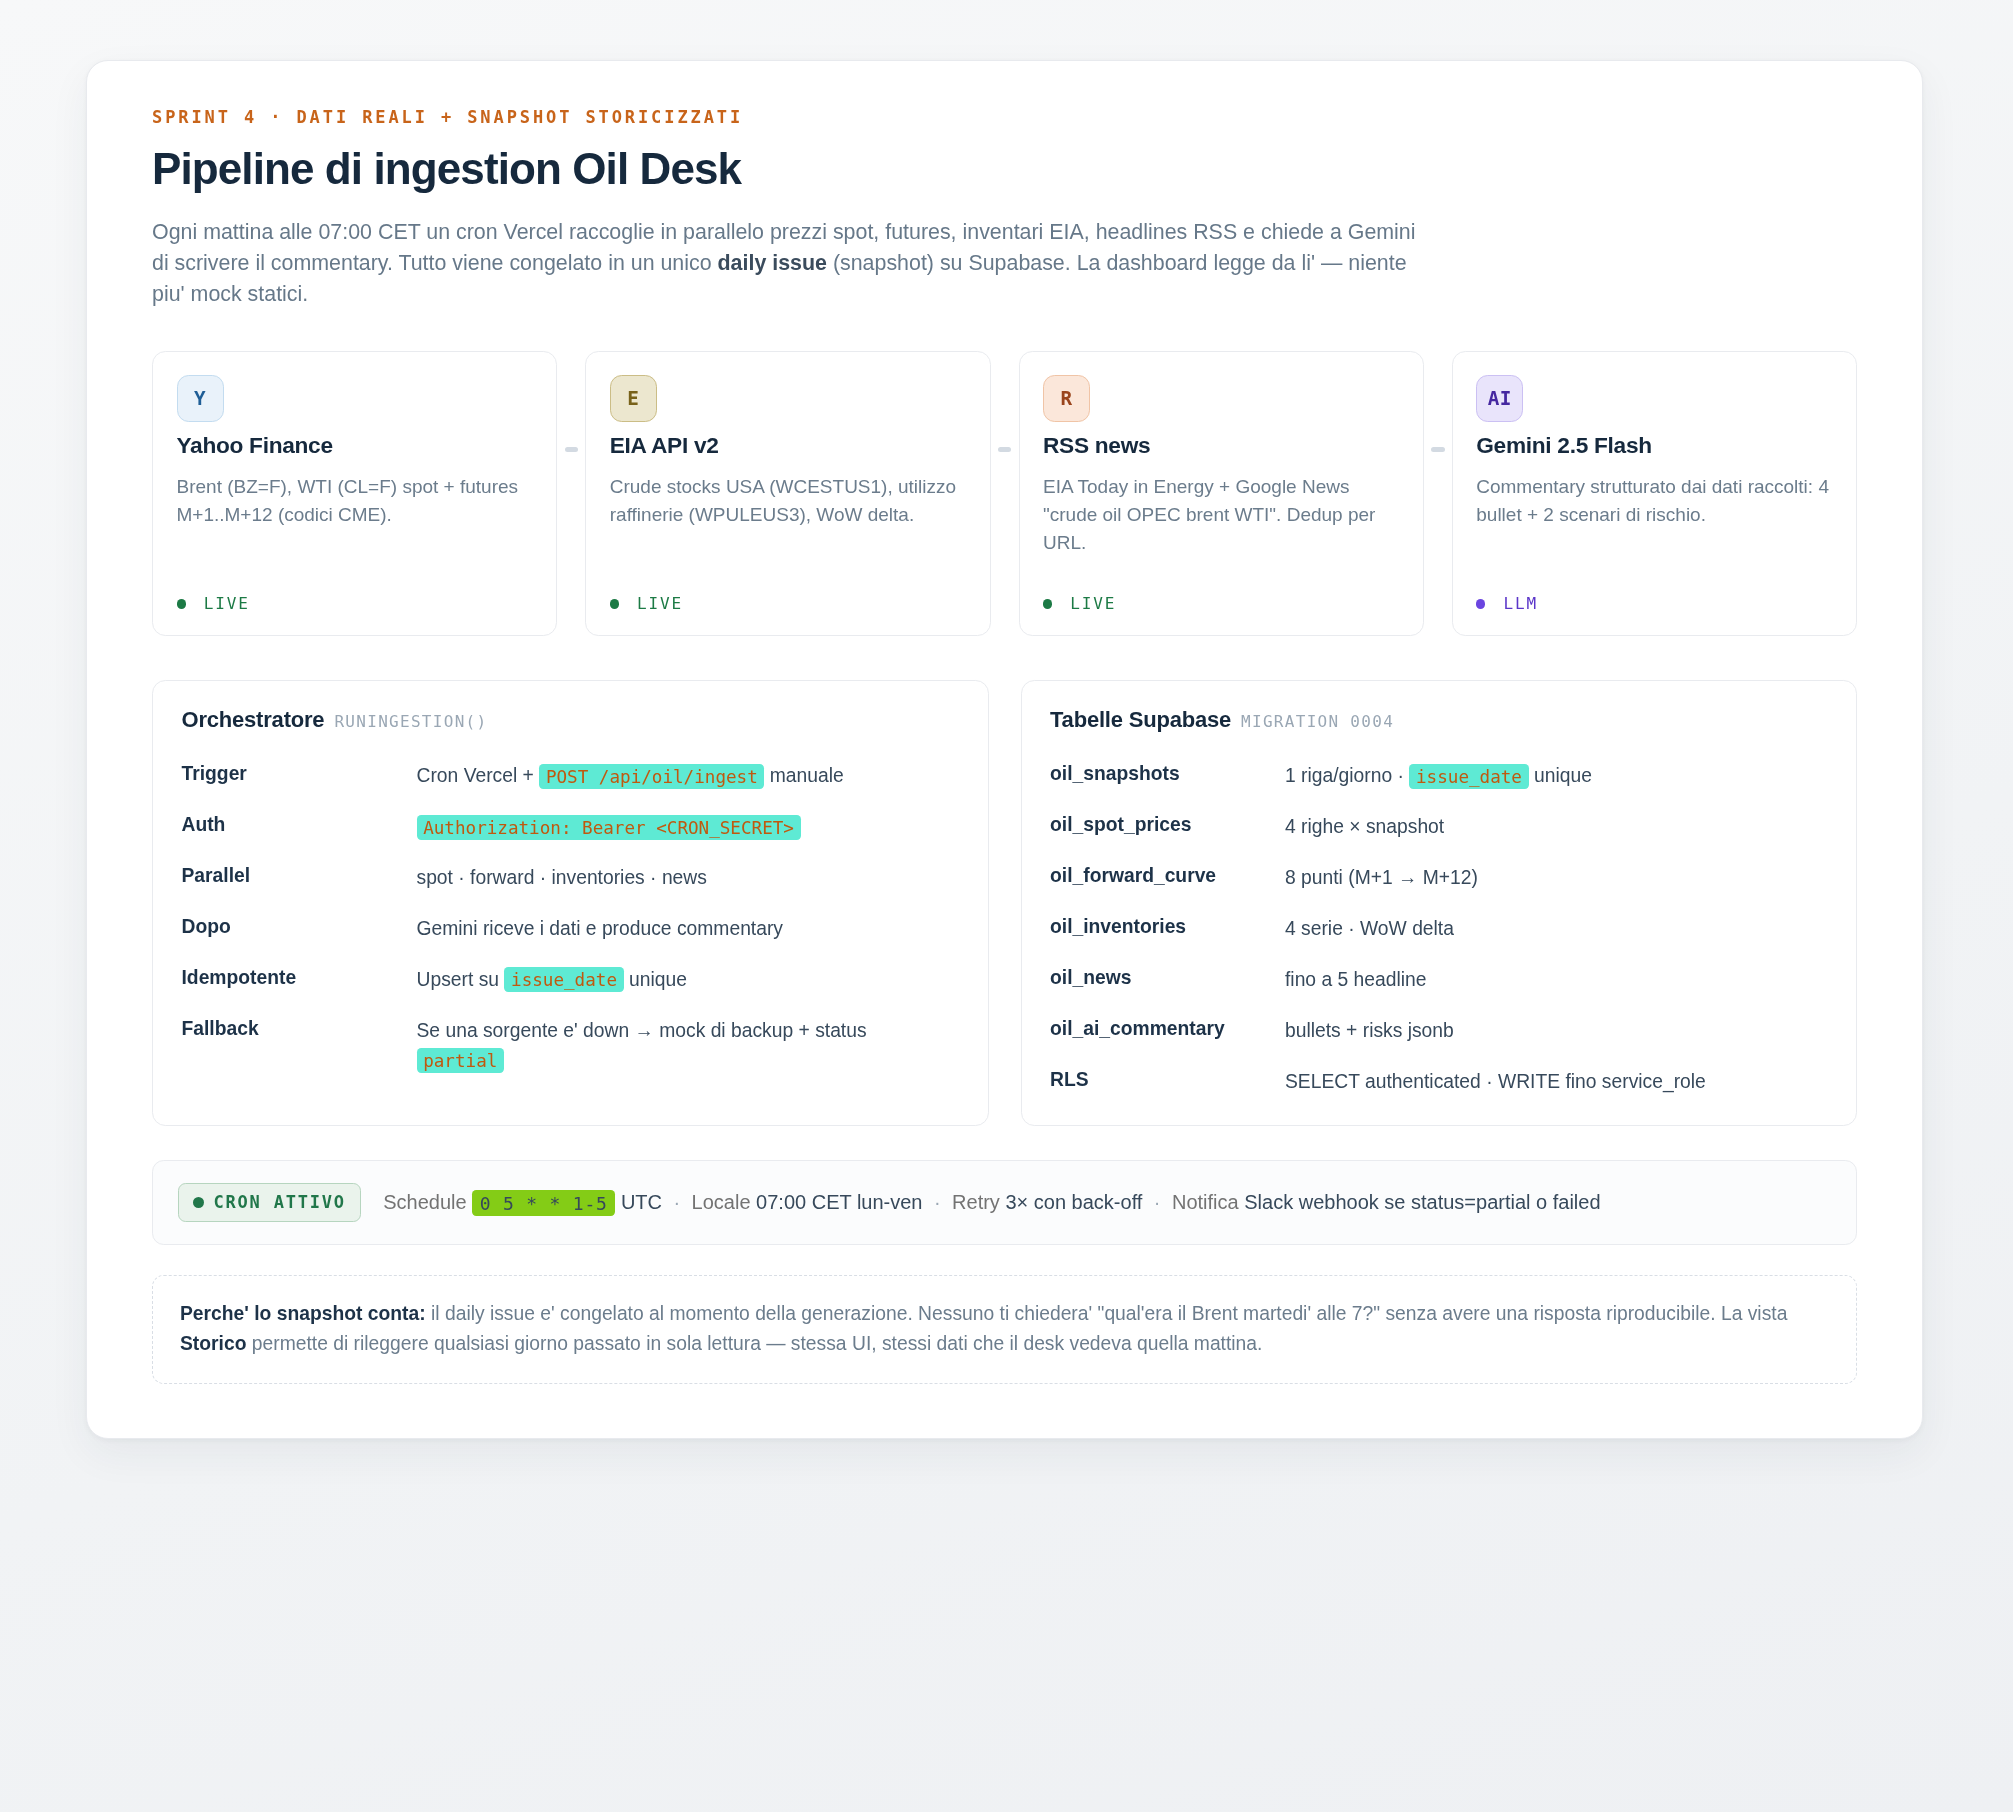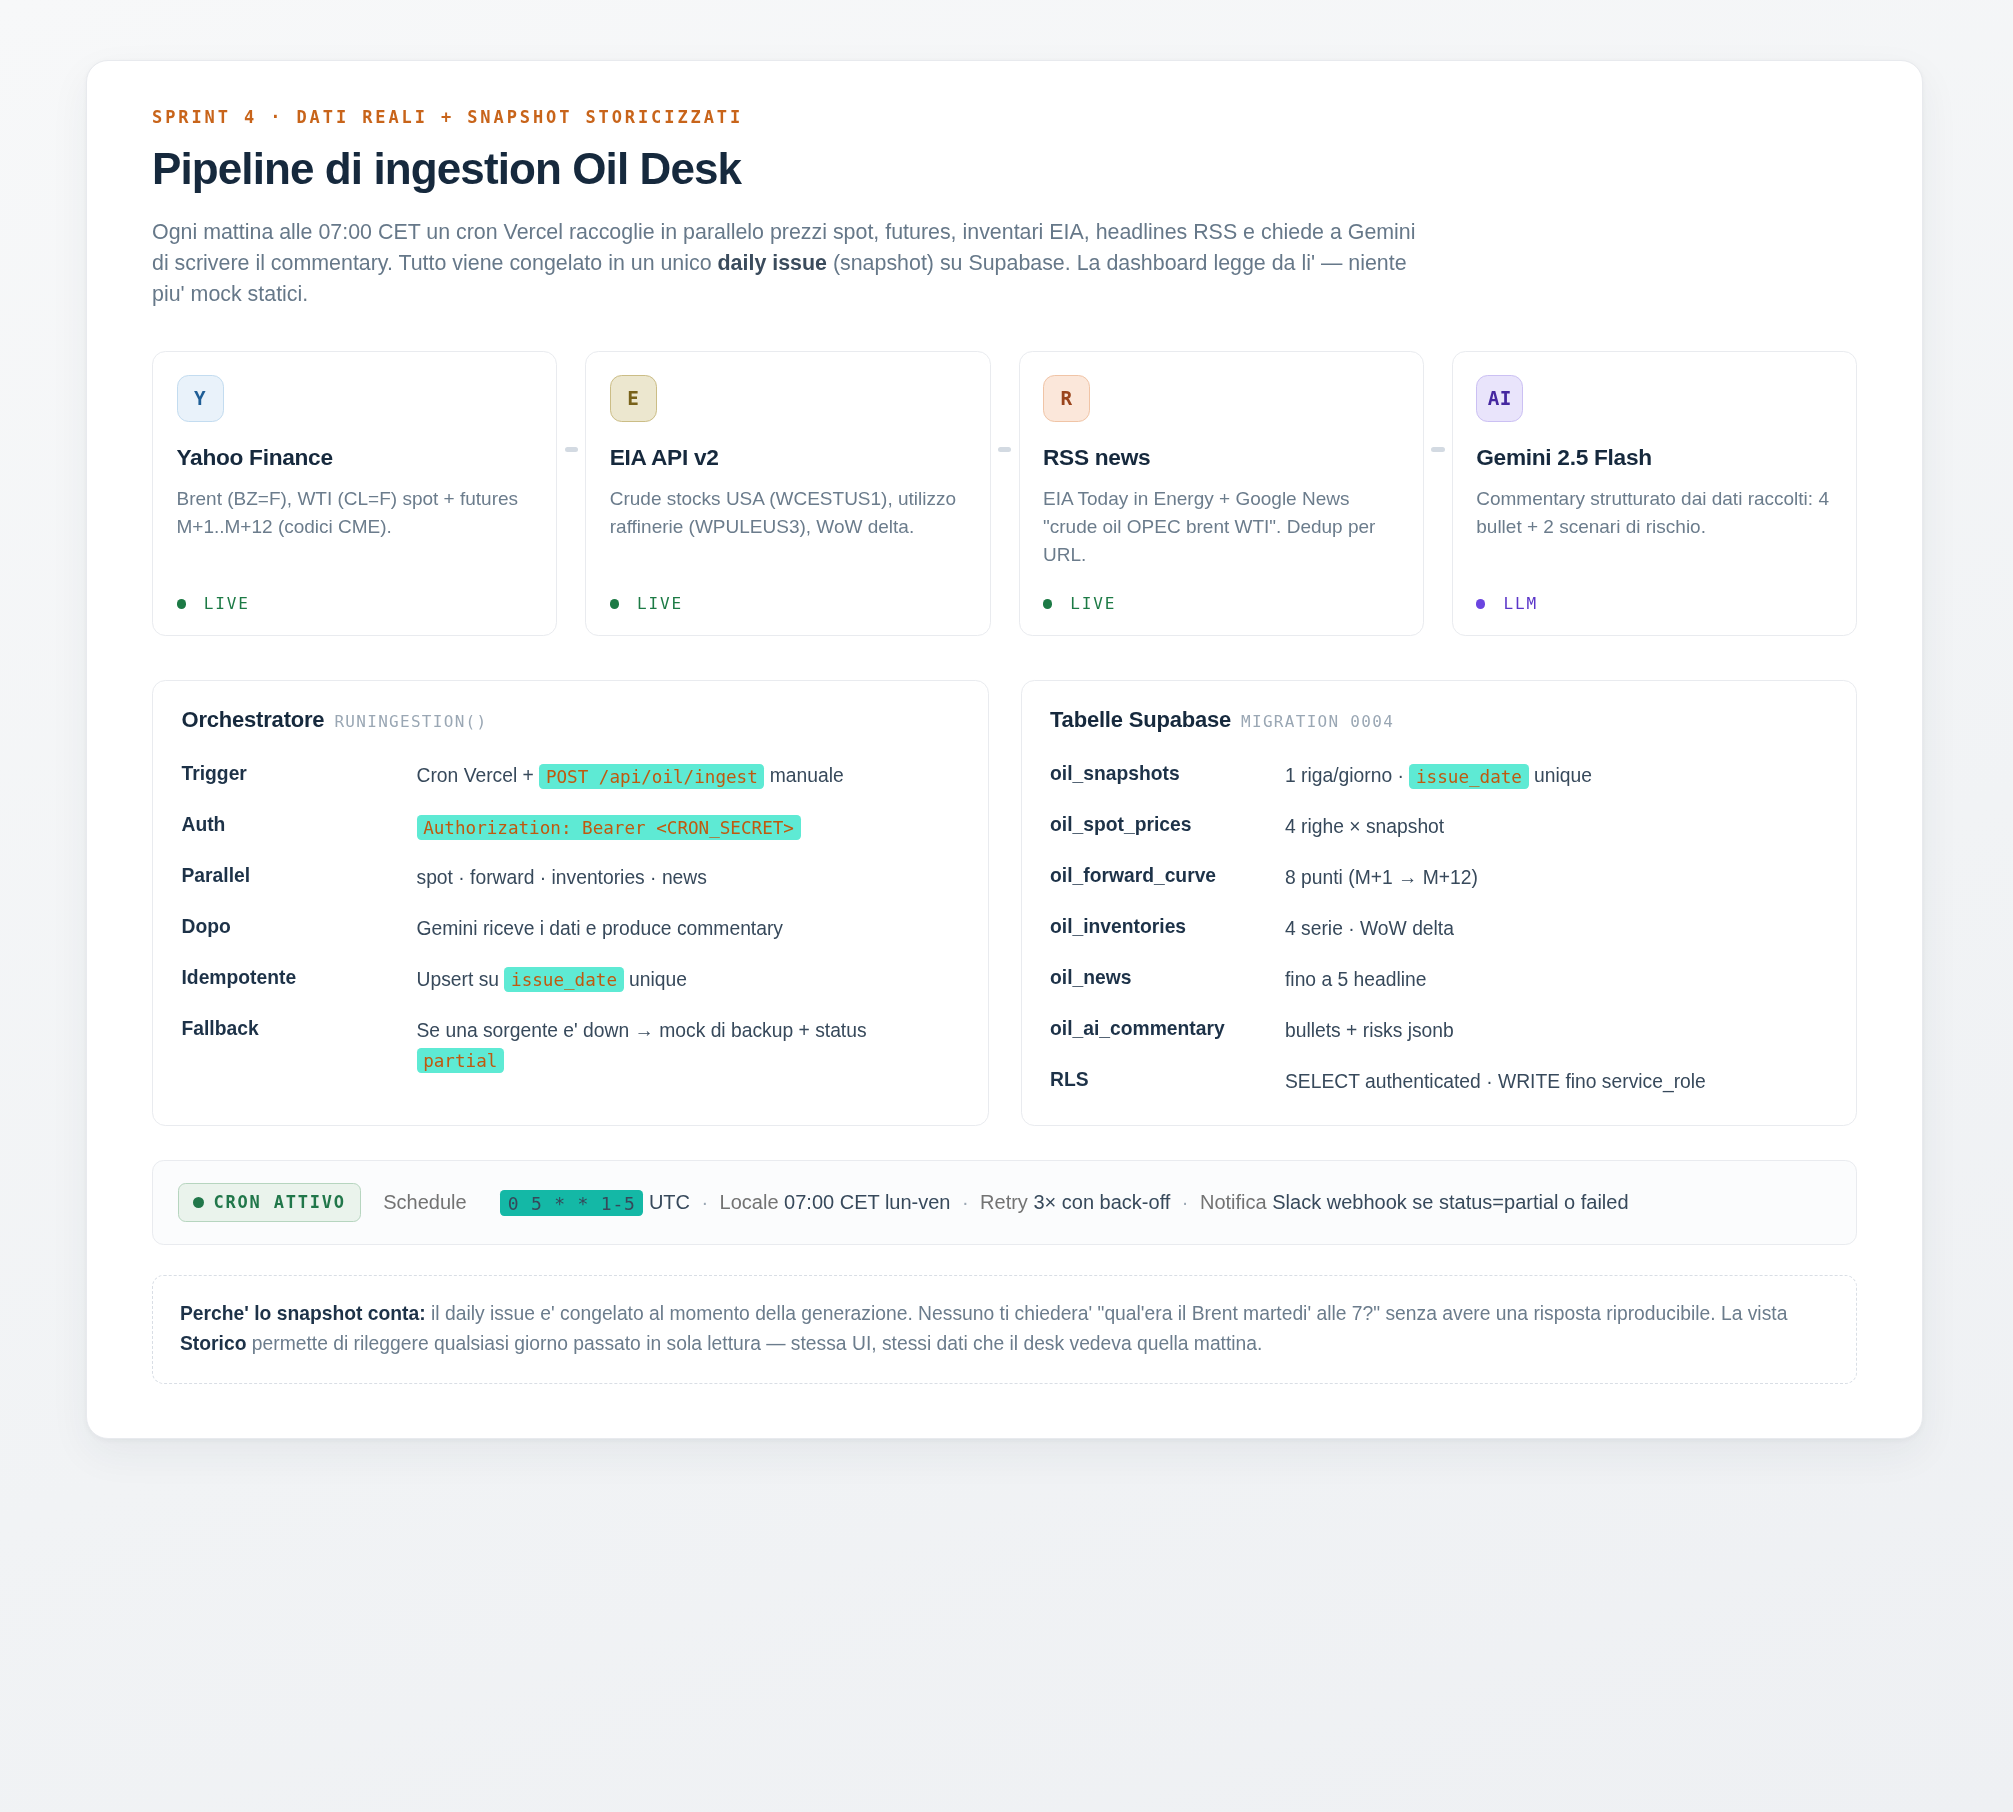--- a/index.html
+++ b/index.html
@@ -94,21 +94,21 @@
     font-size: 19.3px;
     font-weight: bold;
     letter-spacing: 0.4px;
   }
   .b-yahoo { background: #e9f2fa; border: 0.8px solid #c3dcf0; color: #1f5e96; }
   .b-eia   { background: #ece7cf; border: 0.8px solid #cbbd86; color: #78621a; }
   .b-rss   { background: #fbe7da; border: 0.8px solid #f0c4a6; color: #9a441c; }
   .b-ai    { background: #e9e4fb; border: 0.8px solid #cbc0f3; color: #4527a0; }
 
   .src-name {
-    margin-top: 22px;
+    margin-top: 10px;
     font-size: 22.7px;
     font-weight: bold;
     color: #16293d;
     letter-spacing: -0.3px;
   }
   .src-desc {
     margin-top: 13.4px;
     font-size: 19px;
     line-height: 1.48;
     color: #6b7c8c;
@@ -222,25 +222,24 @@
     font-size: 20px;
     color: #37495b;
     line-height: 1.4;
   }
   .cron-text b { color: #737373; font-weight: normal; }
   .cron-text .sep { color: #9aa7b4; padding: 0 5.9px; }
   .cron-text code.cron-code {
     font-family: "DejaVu Sans Mono", monospace;
     font-size: 18px;
     color: #36485a;
-    background: #14b8a6;
+    background: #84cc16;
     border-radius: 4.2px;
     padding: 2.5px 7.6px;
     letter-spacing: 0.8px;
-    margin-left: 28px;
   }
 
   
   .note {
     margin-top: 30px;
     border: 0.8px dashed #d9dee5;
     border-radius: 11.7px;
     padding: 23.5px 27px 25px 27px;
     font-size: 19.3px;
     line-height: 1.52;

